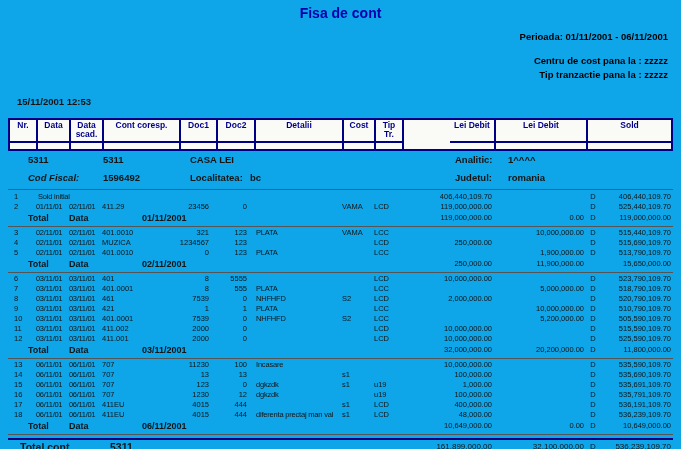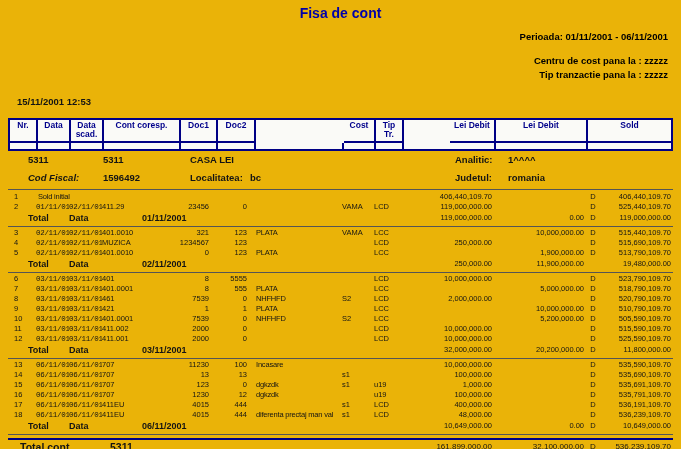--- a/index.html
+++ b/index.html
@@ -1,16 +1,16 @@
 <!DOCTYPE html>
 <html><head>
 <meta charset="utf-8">
 <style>
   html,body{margin:0;padding:0;background:#fff;}
-  .page{position:relative;width:681px;height:449px;background:#eab308;
+  .page{position:relative;width:681px;height:449px;background:#0ea5e9;
         font-family:"Liberation Sans",sans-serif;color:#141414;overflow:hidden;}
   .title{position:absolute;top:5px;left:0;width:100%;text-align:center;
          color:#0000aa;font-size:14px;font-weight:bold;}
   .hdr-right{position:absolute;right:13px;text-align:left;font-weight:bold;font-size:9.5px;color:#000;}
   .pos-perioada{top:31px;}
   .pos-centru{top:55px;}
   .pos-tiptranz{top:69px;}
   .timestamp{position:absolute;left:17px;top:96px;font-weight:bold;font-size:9.5px;}
 
   .thead{position:absolute;left:8px;top:118px;width:661px;display:grid;
@@ -24,21 +24,21 @@
   .sp.last{border-right:none;}
 
   .acc{position:absolute;font-weight:bold;font-size:9.5px;white-space:nowrap;}
 
   .tbody{position:absolute;left:8px;top:189px;width:665px;border-top:1px solid #555;padding-top:2px;}
   .trow{display:grid;
         grid-template-columns:28px 33px 33px 77px 37px 38px 88px 32px 28px 92px 92px 14px 1fr;
         height:10px;line-height:10px;font-size:7.5px;}
   .c{overflow:hidden;white-space:nowrap;}
   .c.nr{padding-left:6px;}
-  .c.dt{letter-spacing:-0.3px;font-family:Liberation Mono, monospace;}
+  .c.dt{letter-spacing:-0.3px;}
   .c.num{text-align:right;padding-right:7px;}
   .c.det{padding-left:2px;letter-spacing:-0.2px;}
   .c.amt{text-align:right;padding-right:2px;}
   .c.ind{text-align:center;}
   .trow.total{height:13px;line-height:12px;}
   .trow.total .tlabel{font-size:9px;font-weight:bold;}
   .grp-sep{border-top:1px solid #555;margin:1px 0;height:0;}
   .sep-navy{border-top:2px solid #000080;margin-top:3px;height:0;}
   .trow.grand{height:16px;line-height:15px;}
   .trow.grand .glabel{font-size:10.5px;font-weight:bold;}
@@ -55,20 +55,21 @@
   <div class="hdr-right pos-tiptranz">Tip tranzactie pana la : zzzzz</div>
   <div class="timestamp">15/11/2001 12:53</div>
 
   <div class="thead" id="thead">
       <div class="th" style="grid-area: 1 / 1;">Nr.</div>
       <div class="th" style="grid-area: 1 / 2;">Data</div>
       <div class="th" style="grid-area: 1 / 3;">Data scad.</div>
       <div class="th" style="grid-area: 1 / 4;">Cont coresp.</div>
       <div class="th" style="grid-area: 1 / 5;">Doc1</div>
       <div class="th" style="grid-area: 1 / 6;">Doc2</div>
+      <div class="th" style="grid-area: 1 / 7;">Detalii</div>
       <div class="th" style="grid-area: 1 / 8;">Cost</div>
       <div class="th" style="grid-area: 1 / 9;">Tip Tr.</div>
       <div class="th" style="grid-area: 1 / 10; margin-left: 46px;">Lei Debit</div>
       <div class="th" style="grid-area: 1 / 11;">Lei Debit</div>
       <div class="th last" style="grid-area: 1 / 12 / auto / 14;">Sold</div>
       <div class="sp" style="grid-area: 2 / 1;"></div>
       <div class="sp" style="grid-area: 2 / 2;"></div>
       <div class="sp" style="grid-area: 2 / 3;"></div>
       <div class="sp" style="grid-area: 2 / 4;"></div>
       <div class="sp" style="grid-area: 2 / 5;"></div>
@@ -179,21 +180,21 @@
         <div class="c ind">D</div>
         <div class="c amt">513,790,109.70</div>
       </div>
       <div class="trow total">
         <div class="c tlabel" style="grid-column: 1 / span 2; padding-left: 20px;">Total</div>
         <div class="c tlabel" style="grid-column: 3;">Data</div>
         <div class="c tlabel" style="grid-column: 4 / span 2; padding-left: 40px;">02/11/2001</div>
         <div class="c amt" style="grid-column: 10;">250,000.00</div>
         <div class="c amt" style="grid-column: 11;">11,900,000.00</div>
         <div class="c ind" style="grid-column: 12;"></div>
-        <div class="c amt" style="grid-column: 13;">19,480,000.00</div>
+        <div class="c amt" style="grid-column: 13;">15,650,000.00</div>
       </div>
       <div class="grp-sep"></div>
       <div class="trow">
         <div class="c nr">6</div>
         <div class="c dt">03/11/01</div>
         <div class="c dt">03/11/01</div>
         <div class="c cont">401</div>
         <div class="c num">8</div>
         <div class="c num">5555</div>
         <div class="c det"></div>

